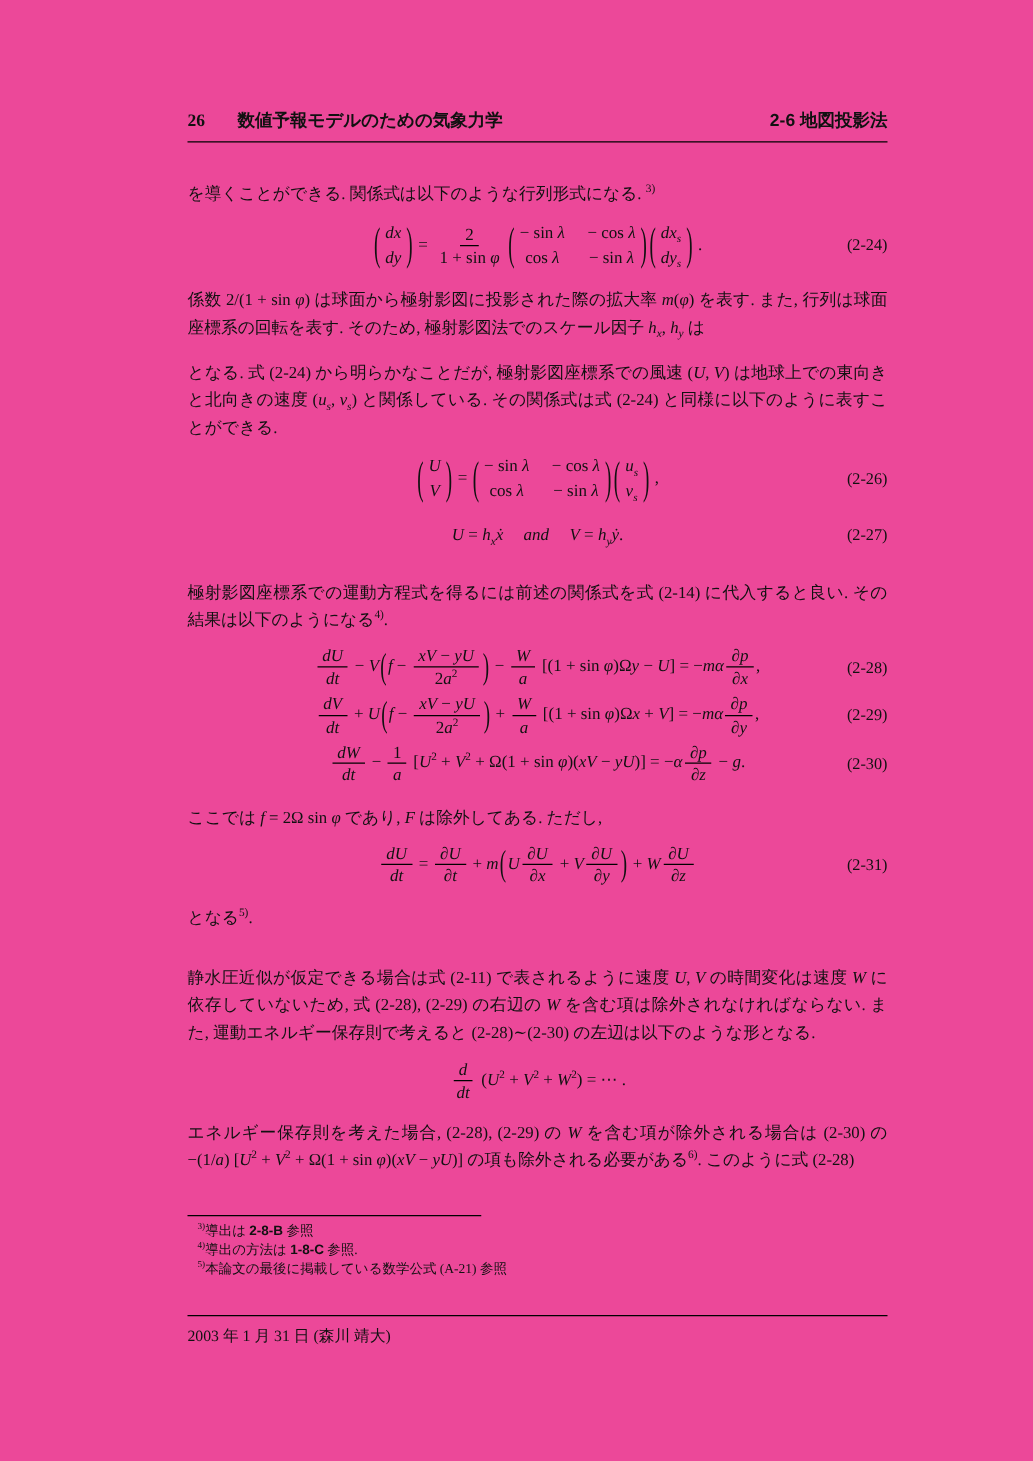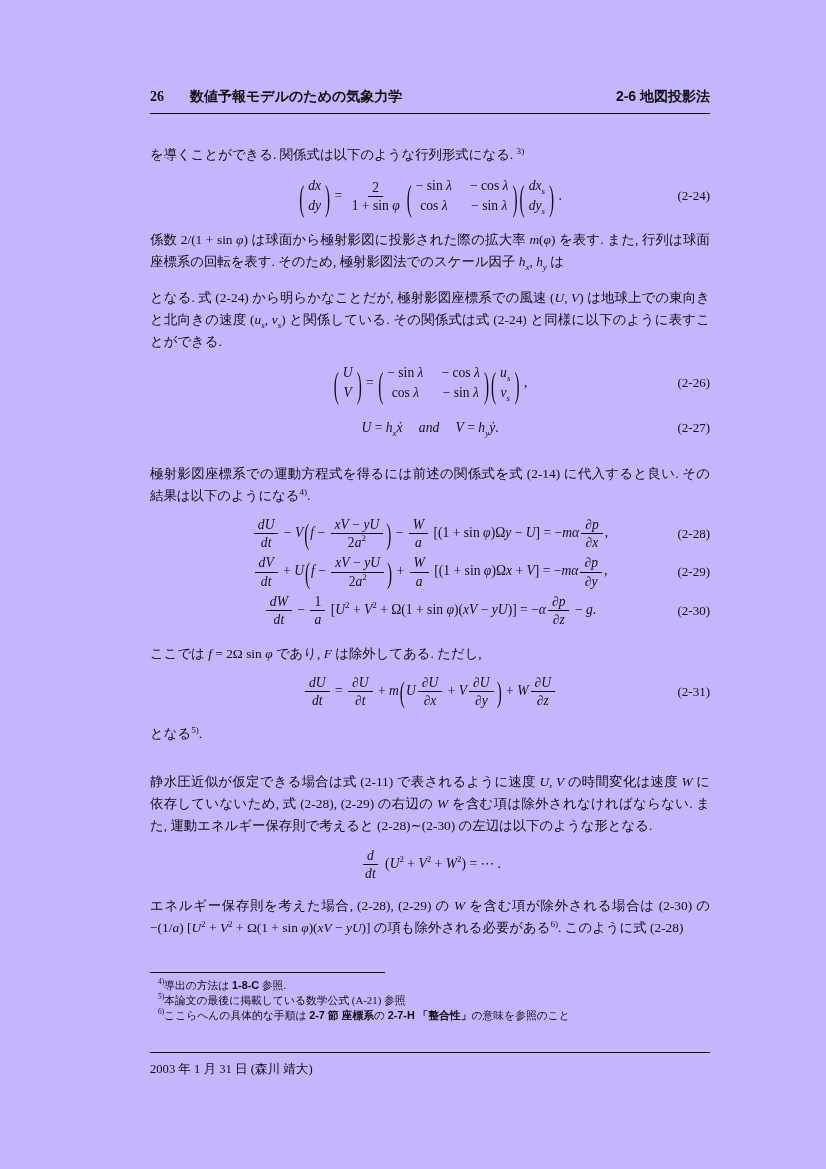--- a/index.html
+++ b/index.html
@@ -1,17 +1,17 @@
 <!DOCTYPE html>
 <html><head>
 <meta charset="utf-8">
 <style>
   html,body{margin:0;padding:0;background:#ffffff;}
   .page{
-    position:relative;width:826px;height:1169px;background:#c4b5fd;color:#111;
+    position:relative;width:826px;height:1169px;background:#ec4899;color:#111;
     font-family:"Liberation Serif","DejaVu Serif",serif;overflow:hidden;
   }
   .content{position:absolute;left:150px;top:0;width:560px;height:1169px;}
   
   .header{display:flex;align-items:baseline;margin-top:88px;font-size:14px;font-weight:bold;}
   .pagenum{font-family:"Liberation Serif",serif;}
   .booktitle{margin-left:26px;font-family:"Liberation Sans","DejaVu Sans",sans-serif;}
   .section{margin-left:auto;font-family:"Liberation Sans","DejaVu Sans",sans-serif;}
   .hrule{border-top:1.2px solid #000;margin-top:7px;}
   
@@ -109,23 +109,23 @@
     <p class="para" style="margin-top:26px"><span class="rt">静水圧近似が仮定できる場合は式 (2-11) で表されるように速度 </span><span class="ri">U</span><span class="rt">, </span><span class="ri">V</span><span class="rt"> の時間変化は速度 </span><span class="ri">W</span><span class="rt"> に依存していないため, 式 (2-28), (2-29) の右辺の </span><span class="ri">W</span><span class="rt"> を含む項は除外されなければならない. また, 運動エネルギー保存則で考えると (2-28)∼(2-30) の左辺は以下のような形となる.</span></p>
 
     <div class="equation" style="margin:11px 0">
       <span class="eq-body"><span class="mfrac"><span class="mnum"><span class="mi">d</span></span><span class="mden"><span class="mi">dt</span></span></span><span class="mt"> (</span><span class="mi">U</span><sup class="msup">2</sup><span class="mt"> + </span><span class="mi">V</span><sup class="msup">2</sup><span class="mt"> + </span><span class="mi">W</span><sup class="msup">2</sup><span class="mt">) = ⋯ .</span></span>
     </div>
 
     <p class="para"><span class="rt">エネルギー保存則を考えた場合, (2-28), (2-29) の </span><span class="ri">W</span><span class="rt"> を含む項が除外される場合は (2-30) の −(1/</span><span class="ri">a</span><span class="rt">) [</span><span class="ri">U</span><sup class="rsup">2</sup><span class="rt"> + </span><span class="ri">V</span><sup class="rsup">2</sup><span class="rt"> + Ω(1 + sin </span><span class="ri">φ</span><span class="rt">)(</span><span class="ri">xV</span><span class="rt"> − </span><span class="ri">yU</span><span class="rt">)] の項も除外される必要がある</span><sup class="rsup">6)</sup><span class="rt">. このように式 (2-28)</span></p>
 
     <div class="footnotes">
       <div class="fnrule"></div>
+      <div class="fn"><sup class="rsup">3)</sup><span class="rt">導出は </span><span class="rb">2-8-B</span><span class="rt"> 参照</span></div>
       <div class="fn"><sup class="rsup">4)</sup><span class="rt">導出の方法は </span><span class="rb">1-8-C</span><span class="rt"> 参照.</span></div>
       <div class="fn"><sup class="rsup">5)</sup><span class="rt">本論文の最後に掲載している数学公式 (A-21) 参照</span></div>
-      <div class="fn"><sup class="rsup">6)</sup><span class="rt">ここらへんの具体的な手順は </span><span class="rb">2-7 節 座標系</span><span class="rt">の </span><span class="rb">2-7-H</span><span class="rt"> </span><span class="rb">「整合性」</span><span class="rt">の意味を参照のこと</span></div>
     </div>
 
     <div class="footer">
       <div class="ftrule"></div>
       <div class="fttext">2003 年 1 月 31 日 (森川 靖大)</div>
     </div>
 
   </div>
 </div>
 

